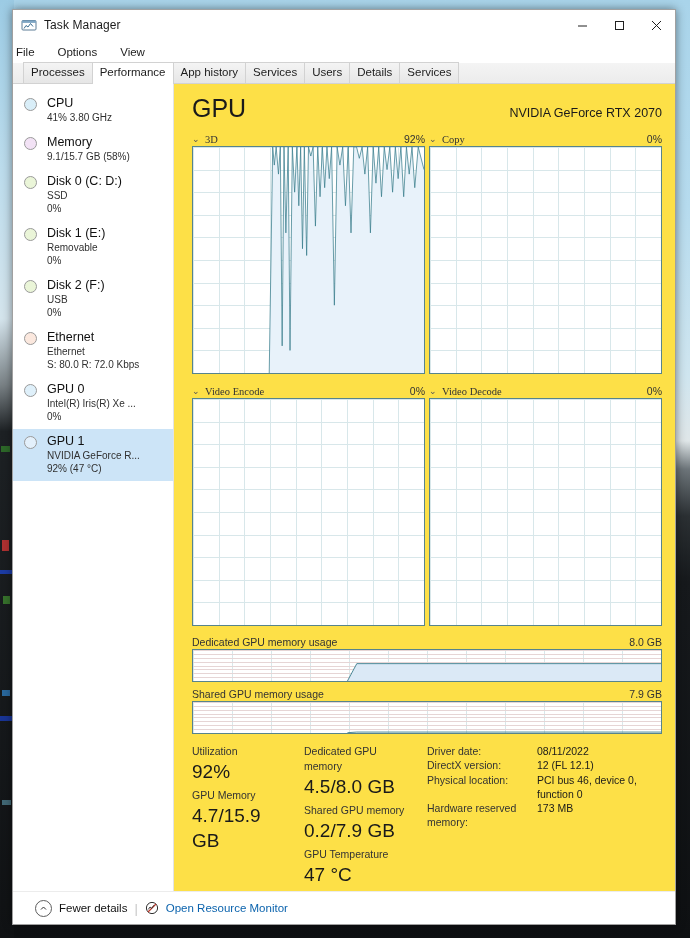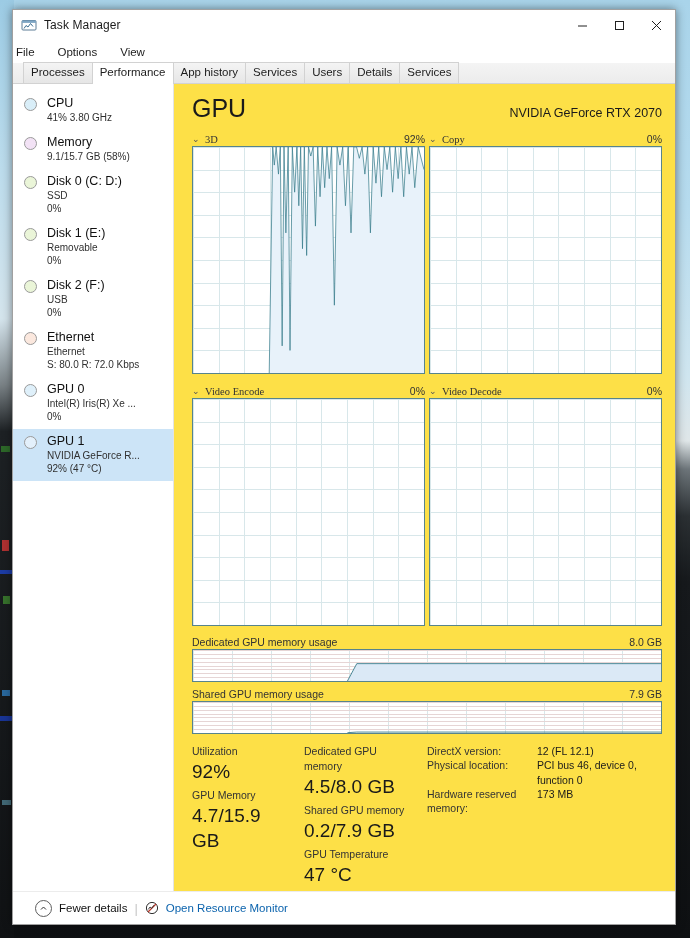--- a/index.html
+++ b/index.html
@@ -475,20 +475,24 @@
         </div>
         <div class="stat-col-b">
           <div class="stat-label">Dedicated GPU memory</div>
           <div class="stat-value">4.5/8.0 GB</div>
           <div class="stat-label">Shared GPU memory</div>
           <div class="stat-value">0.2/7.9 GB</div>
           <div class="stat-label">GPU Temperature</div>
           <div class="stat-value">47 °C</div>
         </div>
         <div class="stat-col-c">
+          <div class="info-row">
+            <span class="info-key">Driver date:</span>
+            <span class="info-val">08/11/2022</span>
+          </div>
           <div class="info-row">
             <span class="info-key">DirectX version:</span>
             <span class="info-val">12 (FL 12.1)</span>
           </div>
           <div class="info-row">
             <span class="info-key">Physical location:</span>
             <span class="info-val">PCI bus 46, device 0, function 0</span>
           </div>
           <div class="info-row">
             <span class="info-key">Hardware reserved memory:</span>

